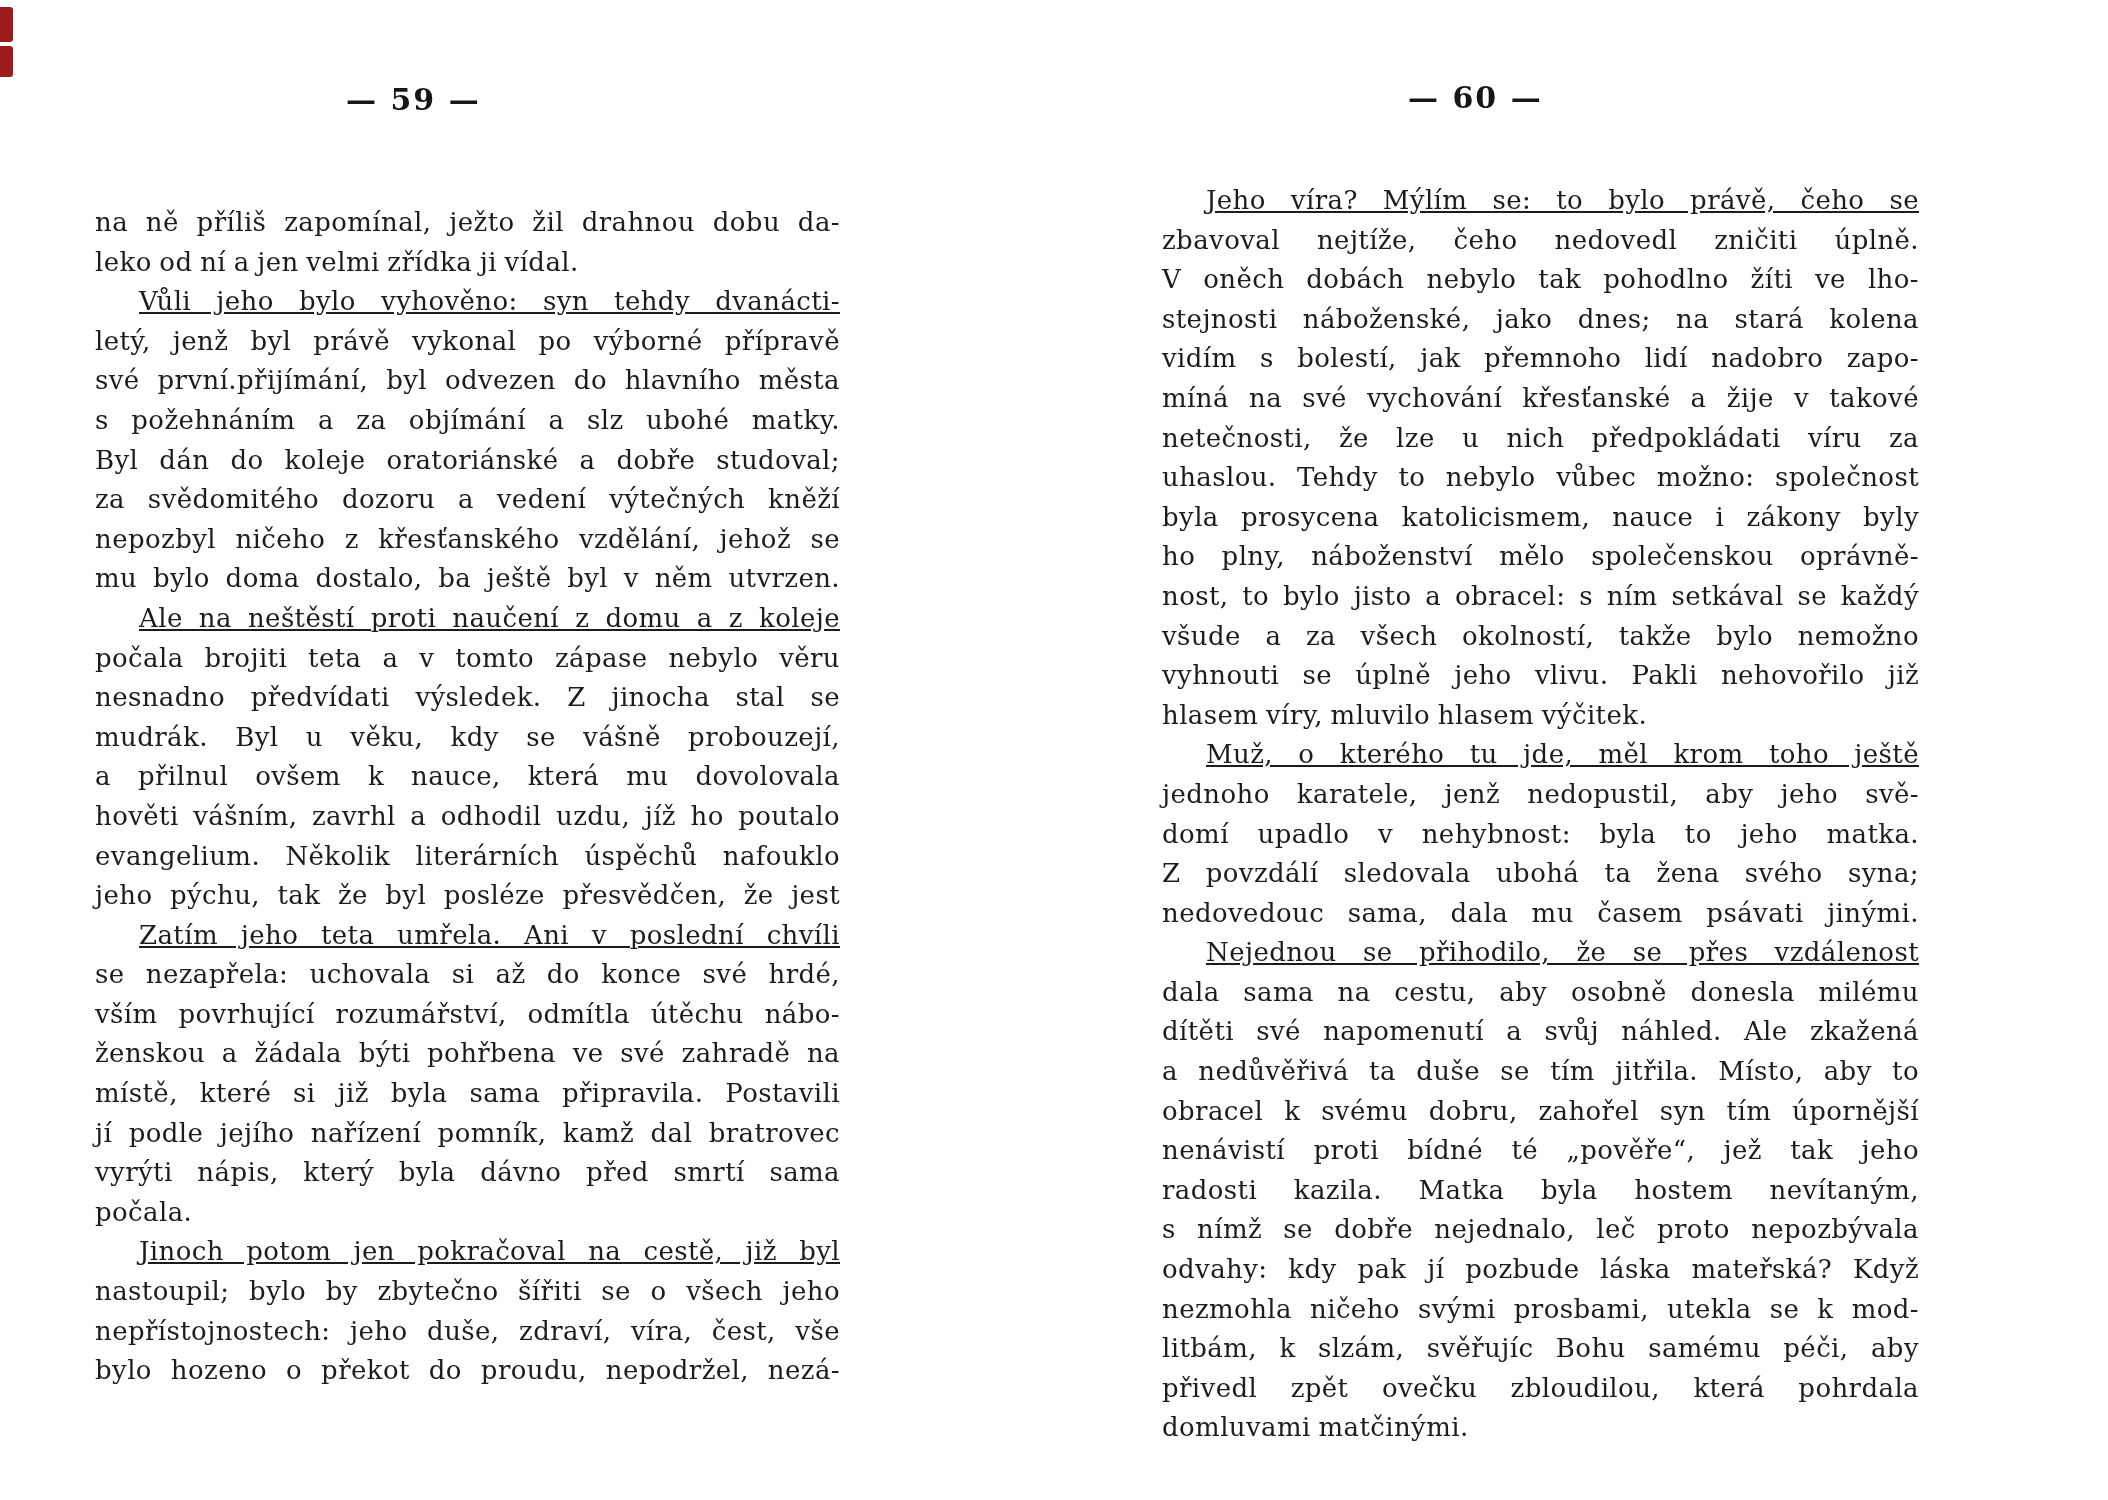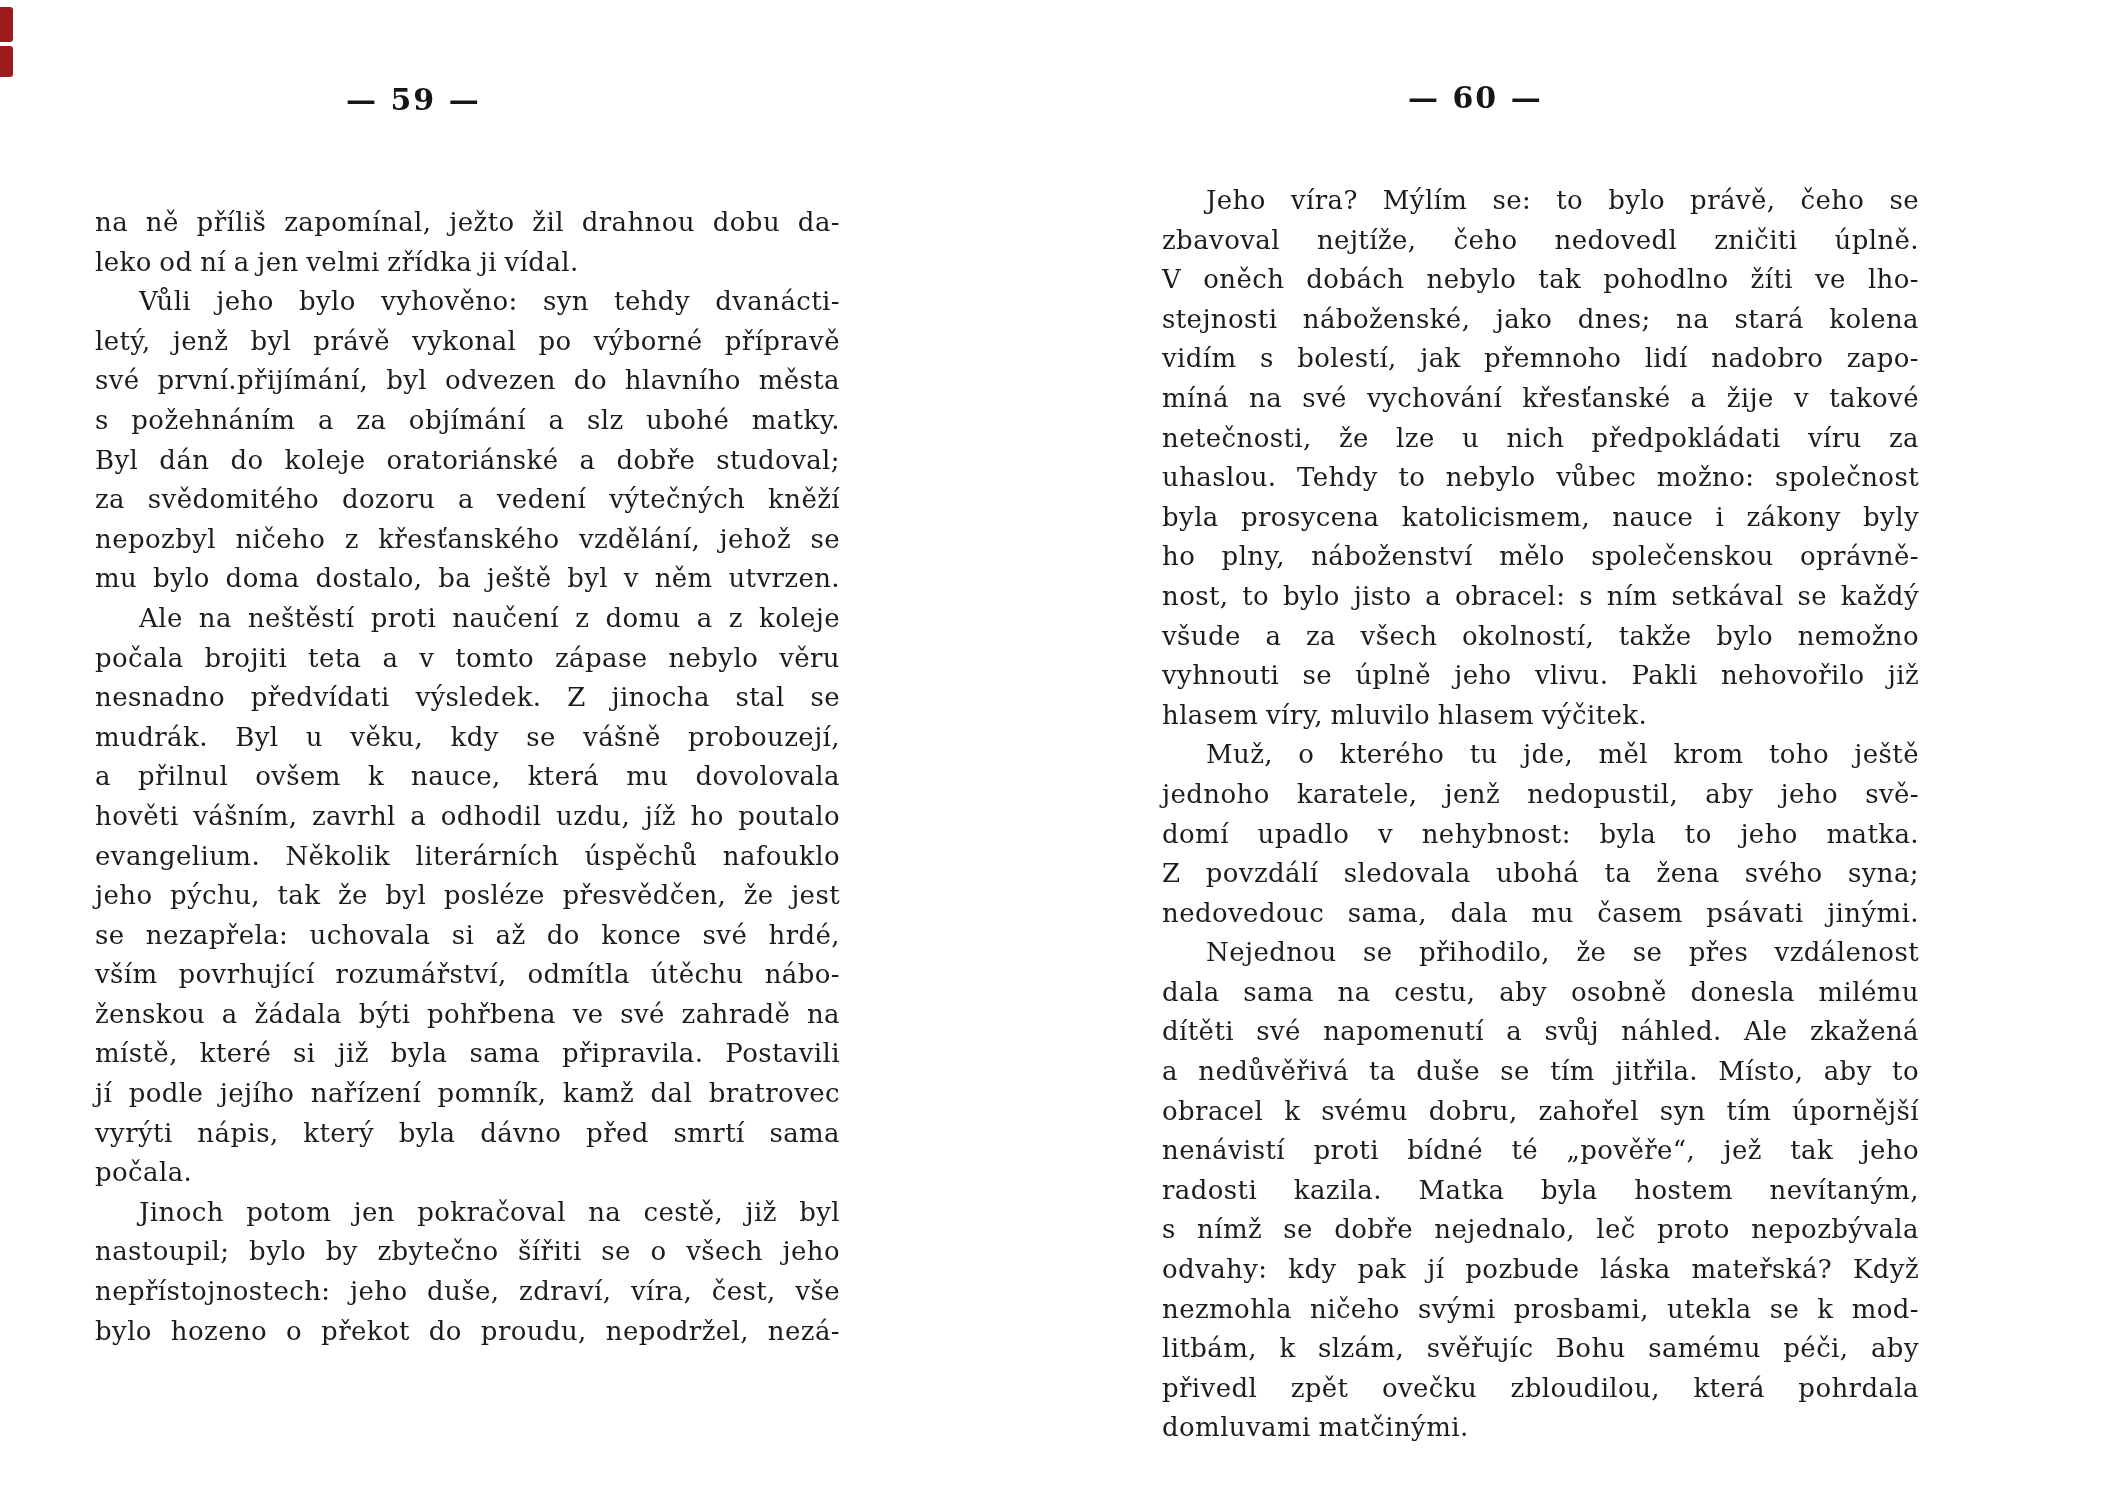--- a/index.html
+++ b/index.html
@@ -33,21 +33,21 @@
     line-height: 39.6px;
     font-size: 26px;
     letter-spacing: 0.4px;
     word-spacing: -1px;
     text-align: justify;
     text-align-last: justify;
     white-space: normal;
     overflow: visible;
   }
   .line.end { text-align-last: left; }
-  .line.indent { text-indent: 44px; }
+  .line.indent { text-indent: 44px; text-decoration: underline; }
   .edge-mark {
     position: absolute;
     left: 0;
     width: 13px;
     border-radius: 0 3px 3px 0;
   }
   #mark1 { top: 7px;  height: 35px; }
   #mark2 { top: 46px; height: 31px; }
 </style>
 </head>
@@ -74,20 +74,21 @@
       <div class="line">nepozbyl ničeho z křesťanského vzdělání, jehož se</div>
       <div class="line">mu bylo doma dostalo, ba ještě byl v něm utvrzen.</div>
       <div class="line indent">Ale na neštěstí proti naučení z domu a z koleje</div>
       <div class="line">počala brojiti teta a v tomto zápase nebylo věru</div>
       <div class="line">nesnadno předvídati výsledek. Z jinocha stal se</div>
       <div class="line">mudrák.  Byl u věku, kdy se vášně probouzejí,</div>
       <div class="line">a přilnul ovšem k nauce, která mu dovolovala</div>
       <div class="line">hověti vášním, zavrhl a odhodil uzdu, jíž ho poutalo</div>
       <div class="line">evangelium. Několik literárních úspěchů nafouklo</div>
       <div class="line">jeho pýchu, tak že byl posléze přesvědčen, že jest</div>
+      <div class="line indent">Zatím jeho teta umřela. Ani v poslední chvíli</div>
       <div class="line">se nezapřela: uchovala si až do konce své hrdé,</div>
       <div class="line">vším povrhující rozumářství, odmítla útěchu nábo-</div>
       <div class="line">ženskou a žádala býti pohřbena ve své zahradě na</div>
       <div class="line">místě, které si již byla sama připravila. Postavili</div>
       <div class="line">jí podle jejího nařízení pomník, kamž dal bratrovec</div>
       <div class="line">vyrýti nápis, který byla dávno před smrtí sama</div>
       <div class="line end">počala.</div>
       <div class="line indent">Jinoch potom jen pokračoval na cestě, již byl</div>
       <div class="line">nastoupil; bylo by zbytečno šířiti se o všech jeho</div>
       <div class="line">nepřístojnostech: jeho duše, zdraví, víra, čest, vše</div>

